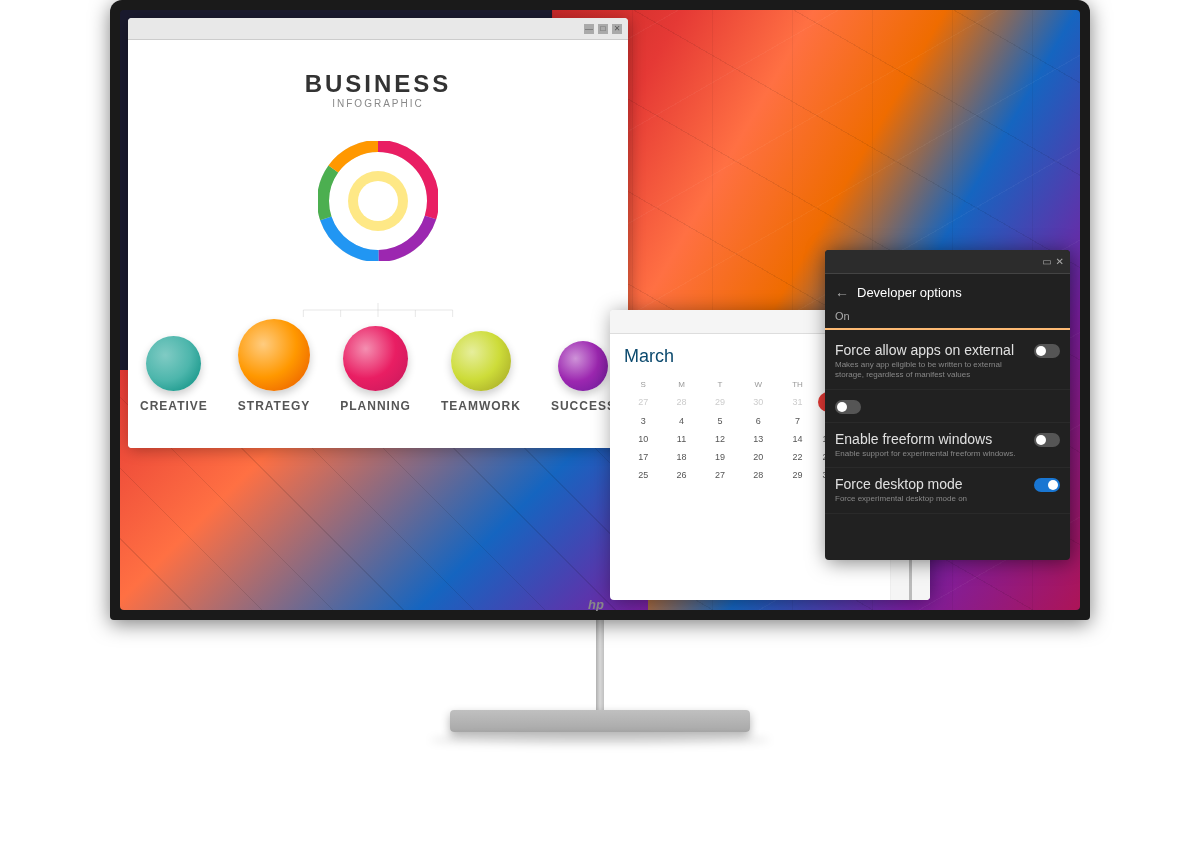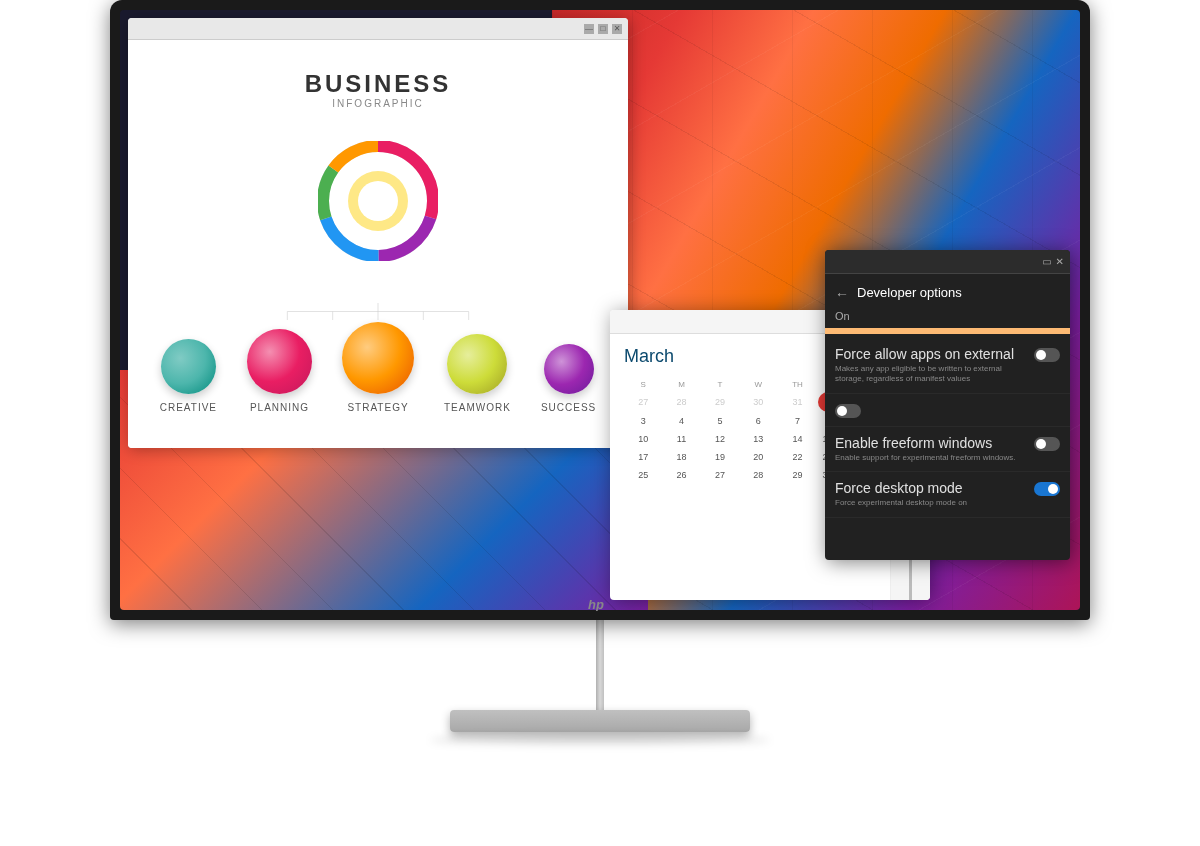--- a/index.html
+++ b/index.html
@@ -137,22 +137,22 @@
       align-items: center;
       gap: 8px;
     }
 
     .circle-ball {
       border-radius: 50%;
       box-shadow: 0 4px 8px rgba(0,0,0,0.2);
     }
 
     .circle-label {
-      font-size: 10px;
-      font-weight: normal;
+      font-size: 12px;
+      font-weight: bold;
       color: #555;
       letter-spacing: 1px;
       text-align: left;
     }
 
     
     .calendar-window {
       position: absolute;
       top: 300px;
       left: 490px;
@@ -262,21 +262,21 @@
     .dev-title {
       color: white;
       font-size: 13px;
       font-weight: 500;
     }
 
     .dev-on-label {
       color: #aaa;
       font-size: 11px;
       padding: 4px 10px;
-      border-bottom: 6px solid #fdba74;
+      border-bottom: 2px solid #fdba74;
       padding-bottom: 6px;
       margin-bottom: 4px;
     }
 
     .dev-option {
       padding: 8px 10px;
       display: flex;
       justify-content: space-between;
       align-items: flex-start;
       border-bottom: 1px solid #2a2a2a;
@@ -474,26 +474,26 @@
             <line x1="290" y1="15" x2="290" y2="30" stroke="#ccc" stroke-width="1"></line>
             <line x1="370" y1="15" x2="370" y2="30" stroke="#ccc" stroke-width="1"></line>
           </svg>
 
           <div class="circles-row">
             <div class="circle-item">
               <div class="circle-ball" style="width:55px;height:55px;background:radial-gradient(circle at 35% 35%, #80cbc4, #4db6ac, #00897b);"></div>
               <span class="circle-label">CREATIVE</span>
             </div>
             <div class="circle-item">
+              <div class="circle-ball" style="width:72px;height:72px;background:radial-gradient(circle at 35% 35%, #ffcc80, #ff9800, #e65100);"></div>
+              <span class="circle-label">STRATEGY</span>
+            </div>
+            <div class="circle-item">
               <div class="circle-ball" style="width:65px;height:65px;background:radial-gradient(circle at 35% 35%, #f48fb1, #e91e63, #c2185b);"></div>
               <span class="circle-label">PLANNING</span>
-            </div>
-            <div class="circle-item">
-              <div class="circle-ball" style="width:72px;height:72px;background:radial-gradient(circle at 35% 35%, #ffcc80, #ff9800, #e65100);"></div>
-              <span class="circle-label">STRATEGY</span>
             </div>
             <div class="circle-item">
               <div class="circle-ball" style="width:60px;height:60px;background:radial-gradient(circle at 35% 35%, #e6ee9c, #cddc39, #9e9d24);"></div>
               <span class="circle-label">TEAMWORK</span>
             </div>
             <div class="circle-item">
               <div class="circle-ball" style="width:50px;height:50px;background:radial-gradient(circle at 35% 35%, #ce93d8, #9c27b0, #6a1b9a);"></div>
               <span class="circle-label">SUCCESS</span>
             </div>
           </div>

